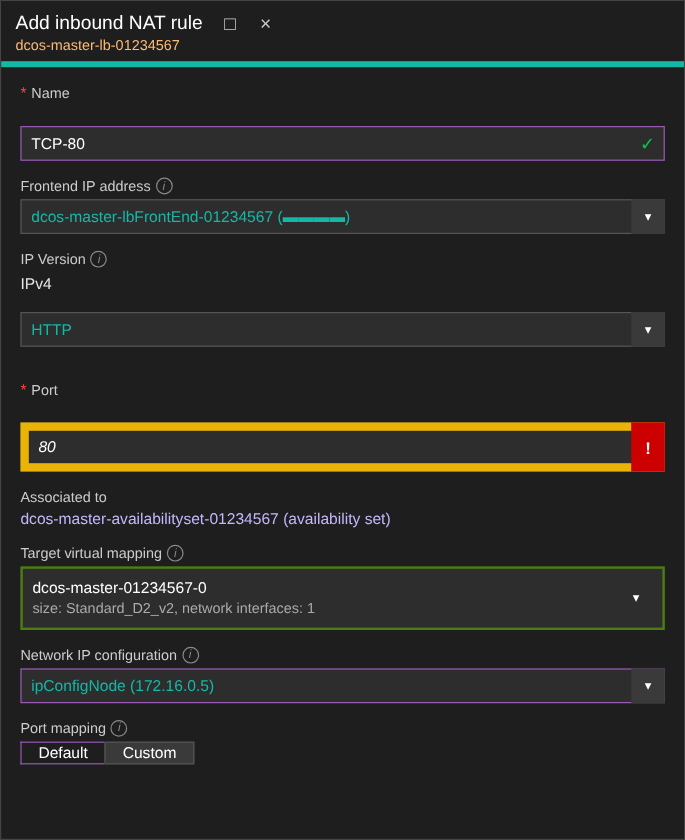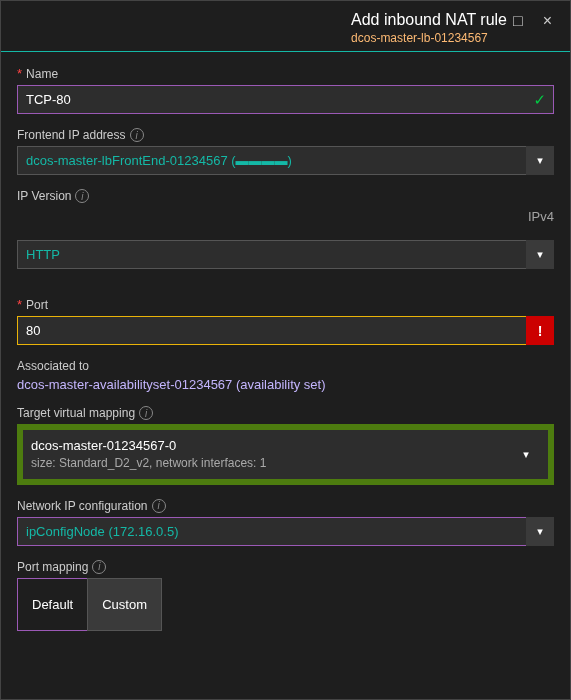--- a/index.html
+++ b/index.html
@@ -16,24 +16,25 @@
       width: 571px;
       min-height: 700px;
       background: #1e1e1e;
       border: 1px solid #444;
       display: flex;
       flex-direction: column;
     }
     .dialog-titlebar {
       background: #1e1e1e;
       padding: 10px 12px 6px 12px;
-      border-bottom: 1px solid #14b8a6;
-      display: flex;
-      justify-content: flex-end;
+      border-bottom: 5px solid #14b8a6;
+      display: flex;
+      justify-content: flex-start;
       align-items: flex-start;
+      gap: 12px;
     }
     .dialog-title-text {
       display: flex;
       flex-direction: column;
     }
     .dialog-title {
       font-size: 16px;
       font-weight: 400;
       color: #ffffff;
     }
@@ -88,40 +89,41 @@
       height: 14px;
       border-radius: 50%;
       border: 1px solid #888;
       color: #888;
       font-size: 10px;
       font-style: italic;
       cursor: help;
     }
     .field-value-static {
       font-size: 13px;
-      color: #a3a3a3;
+      color: #e5e5e5;
       padding: 2px 0;
-      text-align: right;
     }
     .text-input {
       background: #2d2d2d;
       border: 1px solid #9b59b6;
       color: #ffffff;
       padding: 6px 8px;
       font-size: 13px;
       outline: none;
       width: 100%;
     }
     .text-input.error {
-      border: 1px solid #eab308;
+      border: 7px solid #eab308;
+      font-style: italic;
     }
     .input-wrapper {
       position: relative;
       display: flex;
       align-items: center;
+      margin-top: 16px;
     }
     .input-check {
       position: absolute;
       right: 8px;
       color: #00cc44;
       font-size: 15px;
     }
     .input-error-icon {
       position: absolute;
       right: 0;
@@ -212,21 +214,21 @@
       color: #aaaaaa;
     }
     .port-mapping-buttons {
       display: flex;
       gap: 0;
     }
     .pm-btn {
       background: #3a3a3a;
       border: 1px solid #555;
       color: #ffffff;
-      padding: 18px 14px;
+      padding: 1px 14px;
       font-size: 13px;
       cursor: pointer;
     }
     .pm-btn.active {
       background: #1e1e1e;
       border-color: #9b59b6;
       color: #ffffff;
     }
     .pm-btn:first-child {
       border-right: none;
@@ -303,21 +305,21 @@
       <label class="field-label">Associated to</label>
       <a class="link-text">dcos-master-availabilityset-01234567 (availability set)</a>
     </div>
 
     <div class="field-group">
       <label class="field-label">
         <span>Target virtual mapping</span>
         <span class="info-icon">i</span>
       </label>
       <div class="select-wrapper">
-        <div class="select-multiline" style="border:6px solid #4d7c0f; cursor:pointer; display:flex; align-items:center; justify-content:space-between; padding: 7px 8px; min-height:44px;">
+        <div class="select-multiline" style="border:2px solid #4d7c0f; cursor:pointer; display:flex; align-items:center; justify-content:space-between; padding: 7px 8px; min-height:44px;">
           <div class="select-multiline-text">
             <span class="line1">dcos-master-01234567-0</span>
             <span class="line2">size: Standard_D2_v2, network interfaces: 1</span>
           </div>
           <div style="width:28px; height:100%; display:flex; align-items:center; justify-content:center; color:#fff; font-size:11px; flex-shrink:0;">▾</div>
         </div>
       </div>
     </div>
 
     <div class="field-group">

